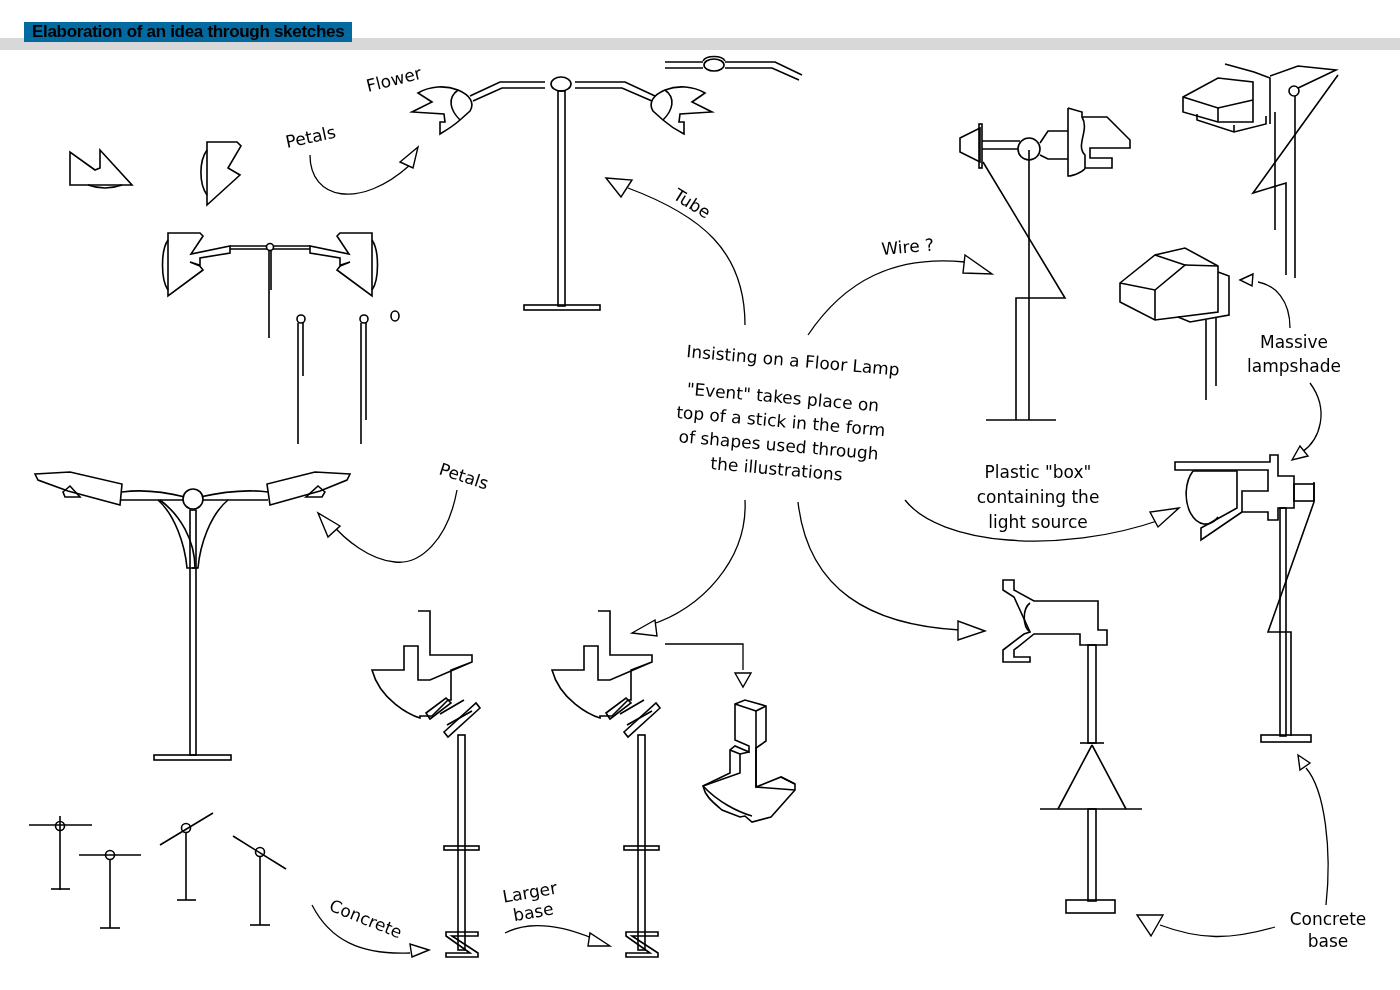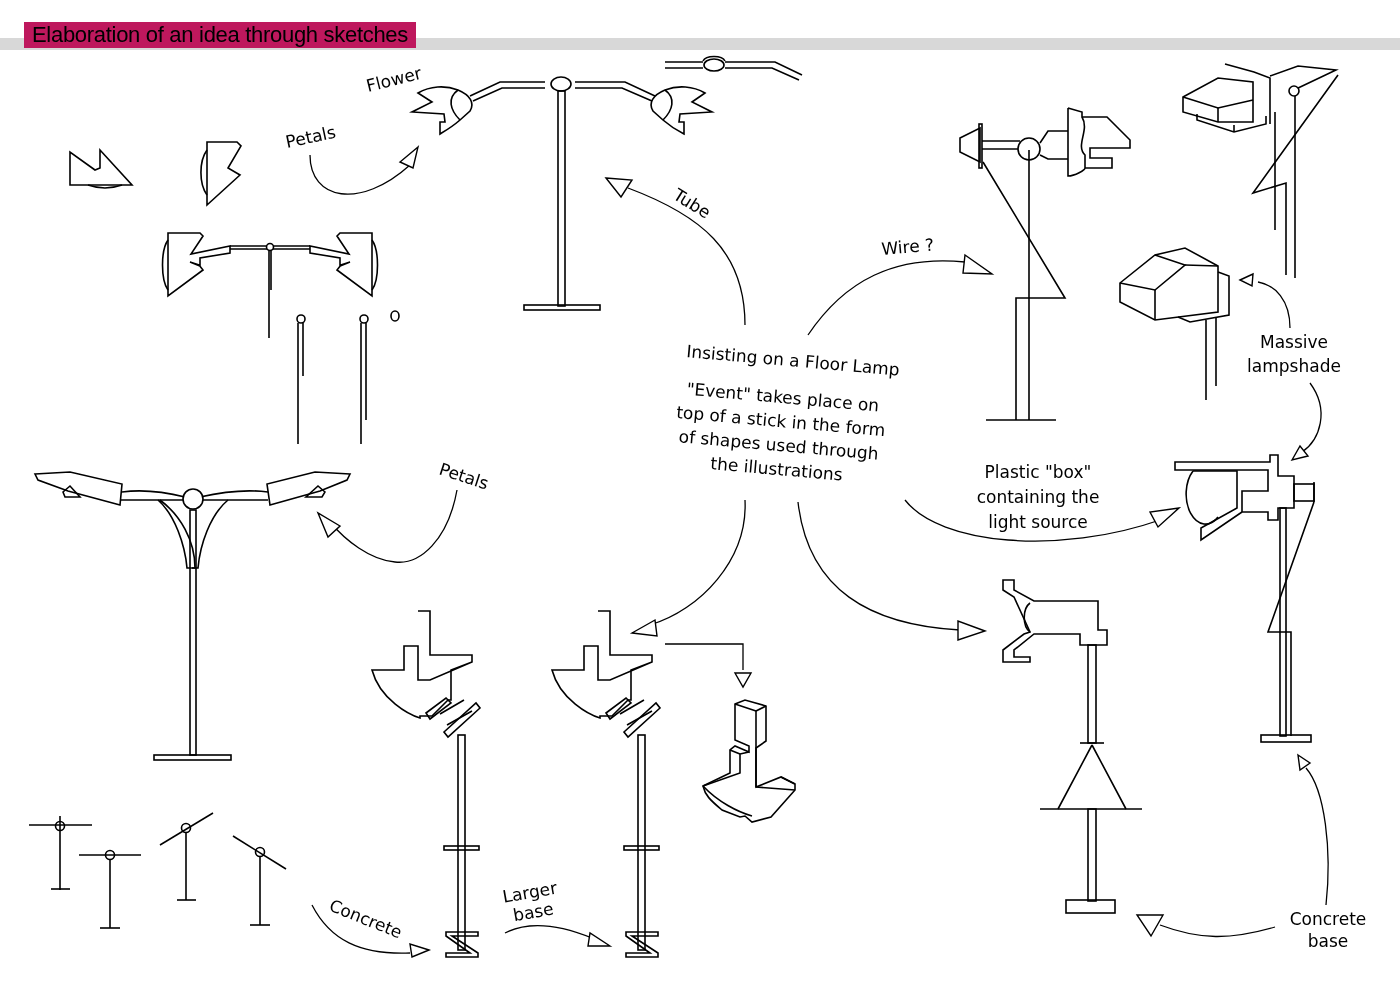--- a/index.html
+++ b/index.html
@@ -1,18 +1,18 @@
 <!DOCTYPE html>
 <html><head>
   <meta charset="utf-8">
   <style>
     html, body { margin: 0; padding: 0; background: #ffffff; }
     body { width: 1400px; height: 990px; position: relative; overflow: hidden; font-family: "DejaVu Sans", sans-serif; }
     .title-bar { position: absolute; left: 0; top: 38px; width: 1400px; height: 12px; background: #d8d8d8; }
-    .title { position: absolute; left: 24px; top: 22px; padding: 0 8px; background: #be185d; font-family: "Liberation Sans", sans-serif; font-weight: normal; font-size: 22px; color: #000; letter-spacing: -0.3px; }
+    .title { position: absolute; left: 24px; top: 22px; padding: 0 8px; background: #0369a1; font-family: "Liberation Sans", sans-serif; font-weight: bold; font-size: 17px; color: #000; letter-spacing: -0.3px; }
     svg.canvas { position: absolute; left: 0; top: 0; }
     svg .s { fill: none; stroke: #000; stroke-width: 1.6; stroke-linejoin: miter; }
     svg .sf { fill: #fff; stroke: #000; stroke-width: 1.6; }
     svg .thin { fill: none; stroke: #000; stroke-width: 1.3; }
     svg .arrowhead { fill: #fff; stroke: #000; stroke-width: 1.4; }
     svg text { font-family: "DejaVu Sans", sans-serif; font-size: 17px; fill: #000; }
   </style>
 </head>
 <body>
 

